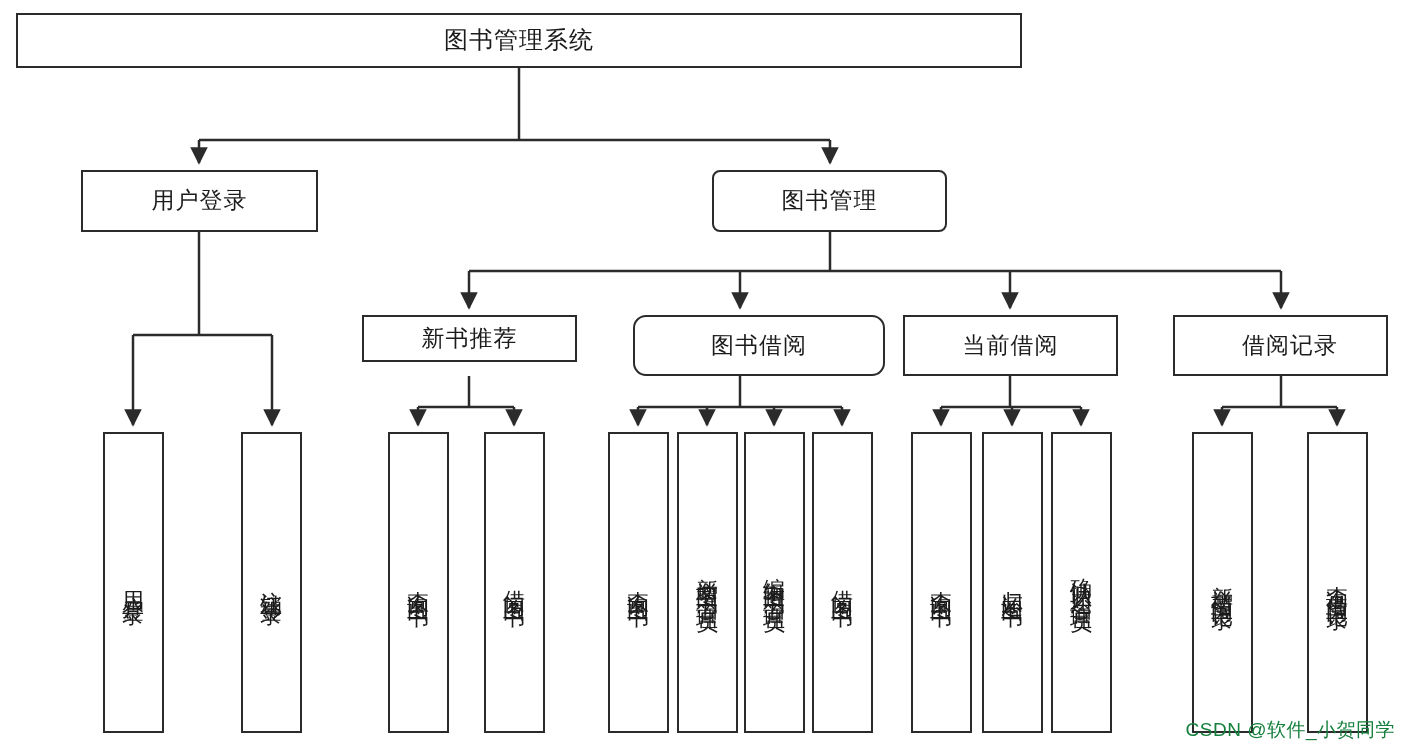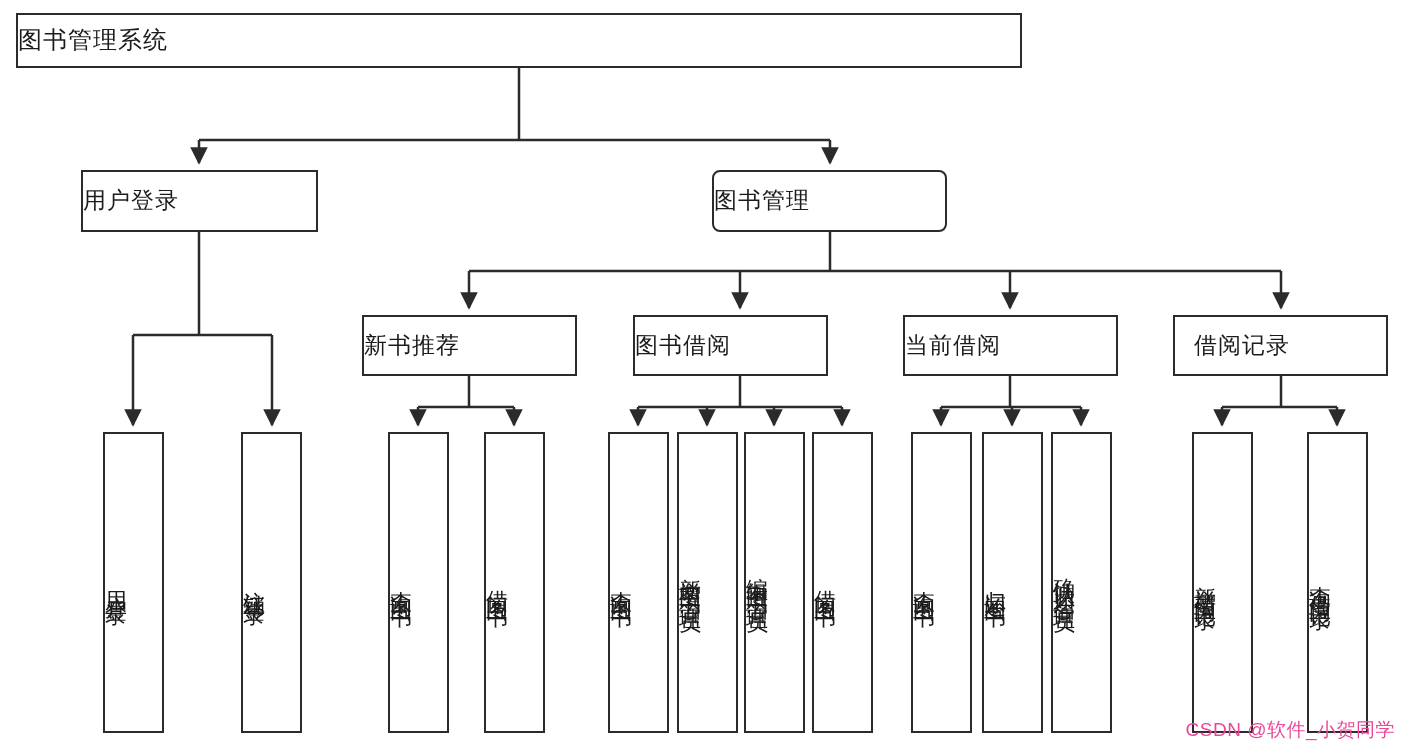--- a/index.html
+++ b/index.html
@@ -26,20 +26,21 @@
     height: 747px;
     pointer-events: none;
   }
   .node {
     position: absolute;
     box-sizing: border-box;
     border: 2.5px solid #2b2b2b;
     background: #ffffff;
     display: flex;
     align-items: center;
+    justify-content: center;
     color: #1b1b1b;
     text-align: center;
   }
   .node.horiz {
     font-size: 23px;
     letter-spacing: 1px;
     line-height: 1.2;
   }
   .node.root {
     font-size: 24px;
@@ -51,21 +52,21 @@
     writing-mode: vertical-rl;
     text-orientation: upright;
     letter-spacing: 5px;
     line-height: 1.05;
     white-space: nowrap;
     display: block;
   }
   .watermark {
     position: absolute;
     font-size: 19px;
-    color: #ec4899;
+    color: #15803d;
     letter-spacing: 0.5px;
     white-space: nowrap;
     font-family: "Liberation Sans", "DejaVu Sans", sans-serif;
   }
 </style>
 </head>
 <body>
 
 <div id="canvas">
 
@@ -127,24 +128,24 @@
     <span>图书管理系统</span>
   </div>
 
   <div class="node horiz" style="left: 81px; top: 170px; width: 237px; height: 62px;">
     <span>用户登录</span>
   </div>
   <div class="node horiz" style="left: 712px; top: 170px; width: 235px; height: 62px; border-radius: 8px;">
     <span>图书管理</span>
   </div>
 
-  <div class="node horiz" style="left: 362px; top: 315px; width: 215px; height: 61px;">
+  <div class="node horiz" style="left: 362px; top: 315px; width: 215px; height: 47px;">
     <span>新书推荐</span>
   </div>
-  <div class="node horiz" style="left: 633px; top: 315px; width: 195px; height: 61px;">
+  <div class="node horiz" style="left: 633px; top: 315px; width: 252px; height: 61px; border-radius: 13px;">
     <span>图书借阅</span>
   </div>
   <div class="node horiz" style="left: 903px; top: 315px; width: 215px; height: 61px;">
     <span>当前借阅</span>
   </div>
   <div class="node horiz" style="left: 1173px; top: 315px; width: 215px; height: 61px; padding-left: 19px;">
     <span>借阅记录</span>
   </div>
 
   <div class="node vert" style="left: 103px; top: 432px; width: 61px; height: 301px;">

